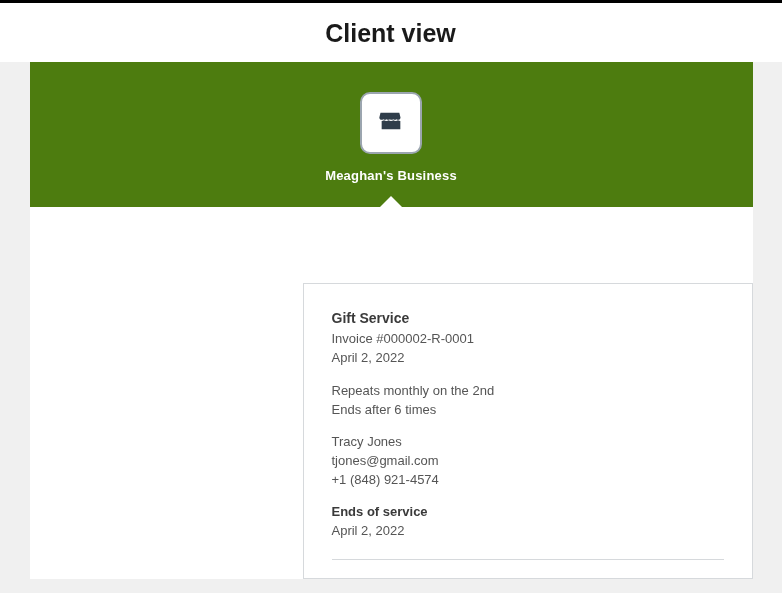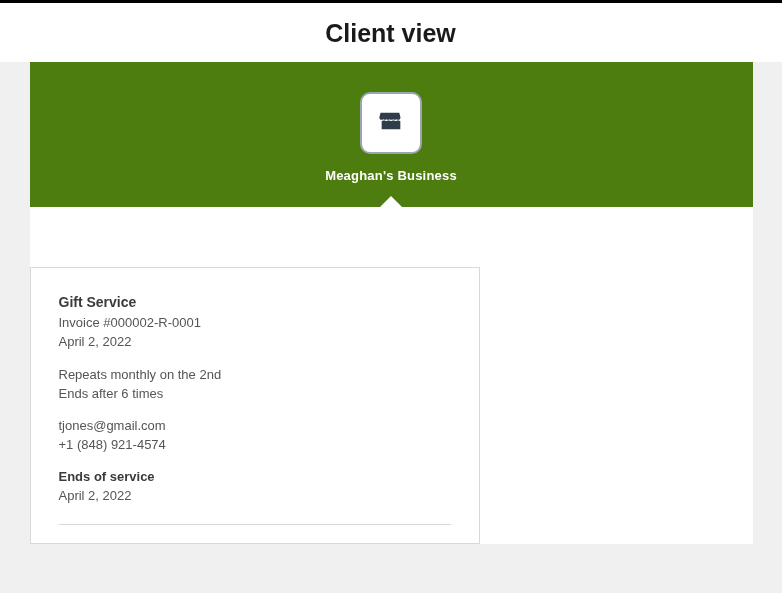--- a/index.html
+++ b/index.html
@@ -75,21 +75,22 @@
       border-right: 12px solid transparent;
       border-bottom: 12px solid #fff;
       position: absolute;
       bottom: -1px;
       left: 50%;
       transform: translateX(-50%);
     }
     .invoice-area {
       padding: 60px 0 0 0;
       display: flex;
-      justify-content: flex-start;
+      justify-content: flex-end;
+      margin-top: 16px;
     }
     .invoice-card {
       width: 450px;
       border: 1px solid #d6d9dc;
       background: #fff;
       padding: 26px 28px 18px 28px;
     }
     .invoice-title {
       font-size: 14px;
       font-weight: 700;
@@ -147,20 +148,21 @@
         <div class="invoice-line">Invoice #000002-R-0001</div>
         <div class="invoice-line">April 2, 2022</div>
 
         <div class="invoice-spacer"></div>
 
         <div class="invoice-line">Repeats monthly on the 2nd</div>
         <div class="invoice-line">Ends after 6 times</div>
 
         <div class="invoice-spacer"></div>
 
+        <div class="invoice-line">Tracy Jones</div>
         <div class="invoice-line">tjones@gmail.com</div>
         <div class="invoice-line">+1 (848) 921-4574</div>
 
         <div class="invoice-spacer"></div>
 
         <div class="section-label">Ends of service</div>
         <div class="invoice-line">April 2, 2022</div>
 
         <hr class="divider">
       </div>

